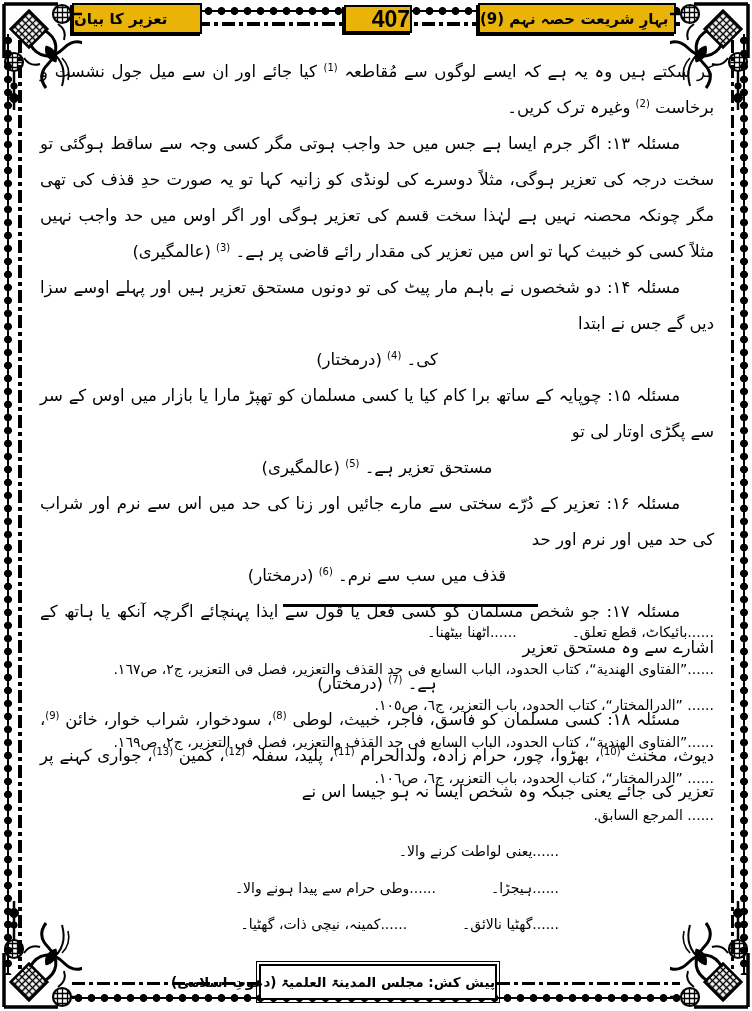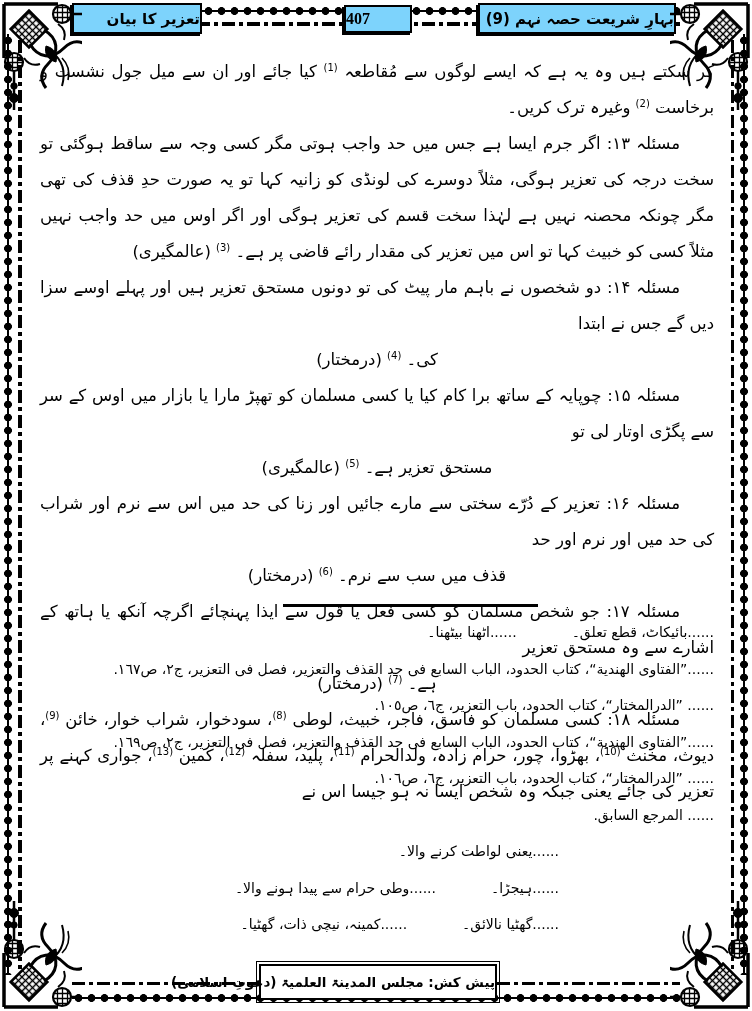--- a/index.html
+++ b/index.html
@@ -44,27 +44,27 @@
   .bead-bottom{bottom:8px;left:72px;right:72px;}
 
   .corner{position:absolute;width:82px;height:116px;z-index:3;}
   .corner.tl{top:0;left:0;}
   .corner.tr{top:0;right:0;transform:scaleX(-1);}
   .corner.bl{bottom:0;left:0;transform:scaleY(-1);}
   .corner.br{bottom:0;right:0;transform:scale(-1,-1);}
 
   
   .hbox{
-    position:absolute;z-index:2;background:#7dd3fc;
+    position:absolute;z-index:2;background:#eab308;
     border:2.5px solid #000;box-shadow:-2px 2px 0 #000;
-    display:flex;align-items:center;justify-content:flex-start;
+    display:flex;align-items:center;justify-content:flex-end;
     font-size:15px;font-weight:bold;white-space:nowrap;
   }
   .hbox.title-right{top:3px;right:76px;width:194px;height:27px;}
-  .hbox.page-num{top:5px;left:344px;width:64px;height:24px;font-size:16px;font-family:Liberation Serif, serif;direction:ltr;}
+  .hbox.page-num{top:5px;left:344px;width:64px;height:24px;font-size:23px;font-family:Liberation Sans, sans-serif;direction:ltr;}
   .hbox.title-left{top:3px;left:72px;width:126px;height:27px;}
 
   
   .main{
     position:absolute;top:54px;left:40px;right:38px;z-index:2;
     font-size:16.5px;line-height:36px;text-align:justify;
   }
   .main p{margin:0;}
   .para-text{text-align:justify;}
   .masla{font-weight:normal;}

